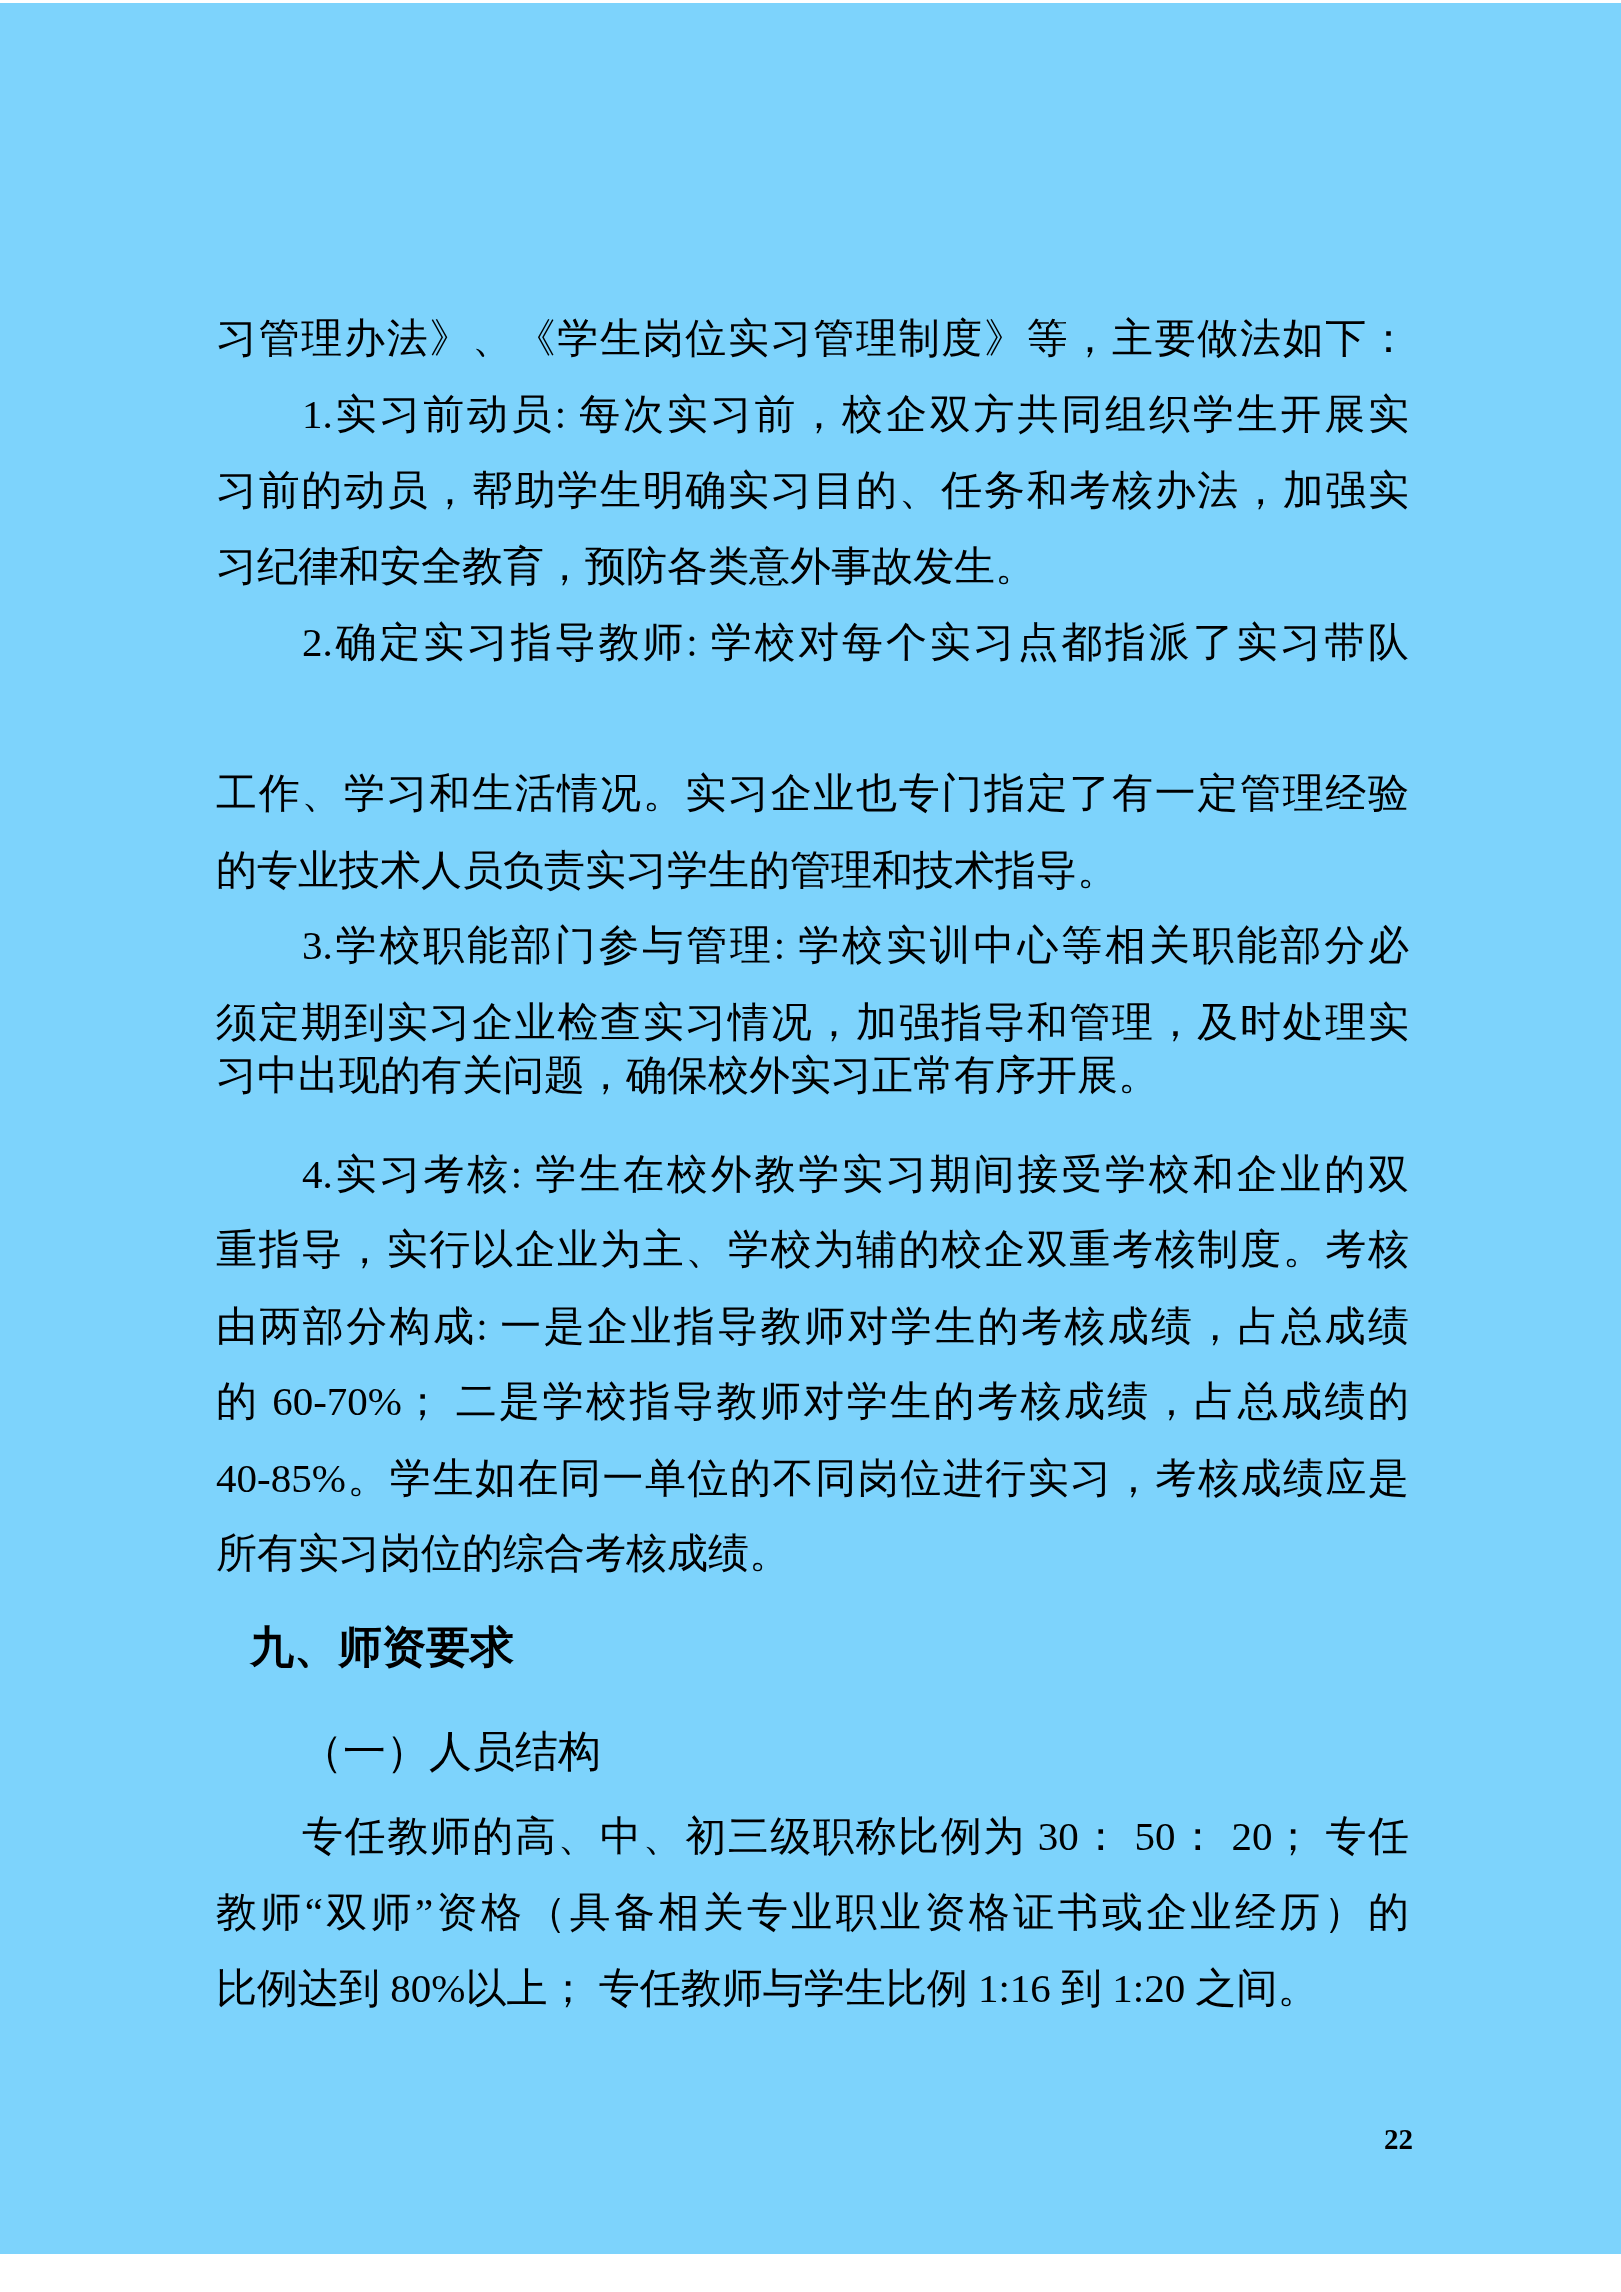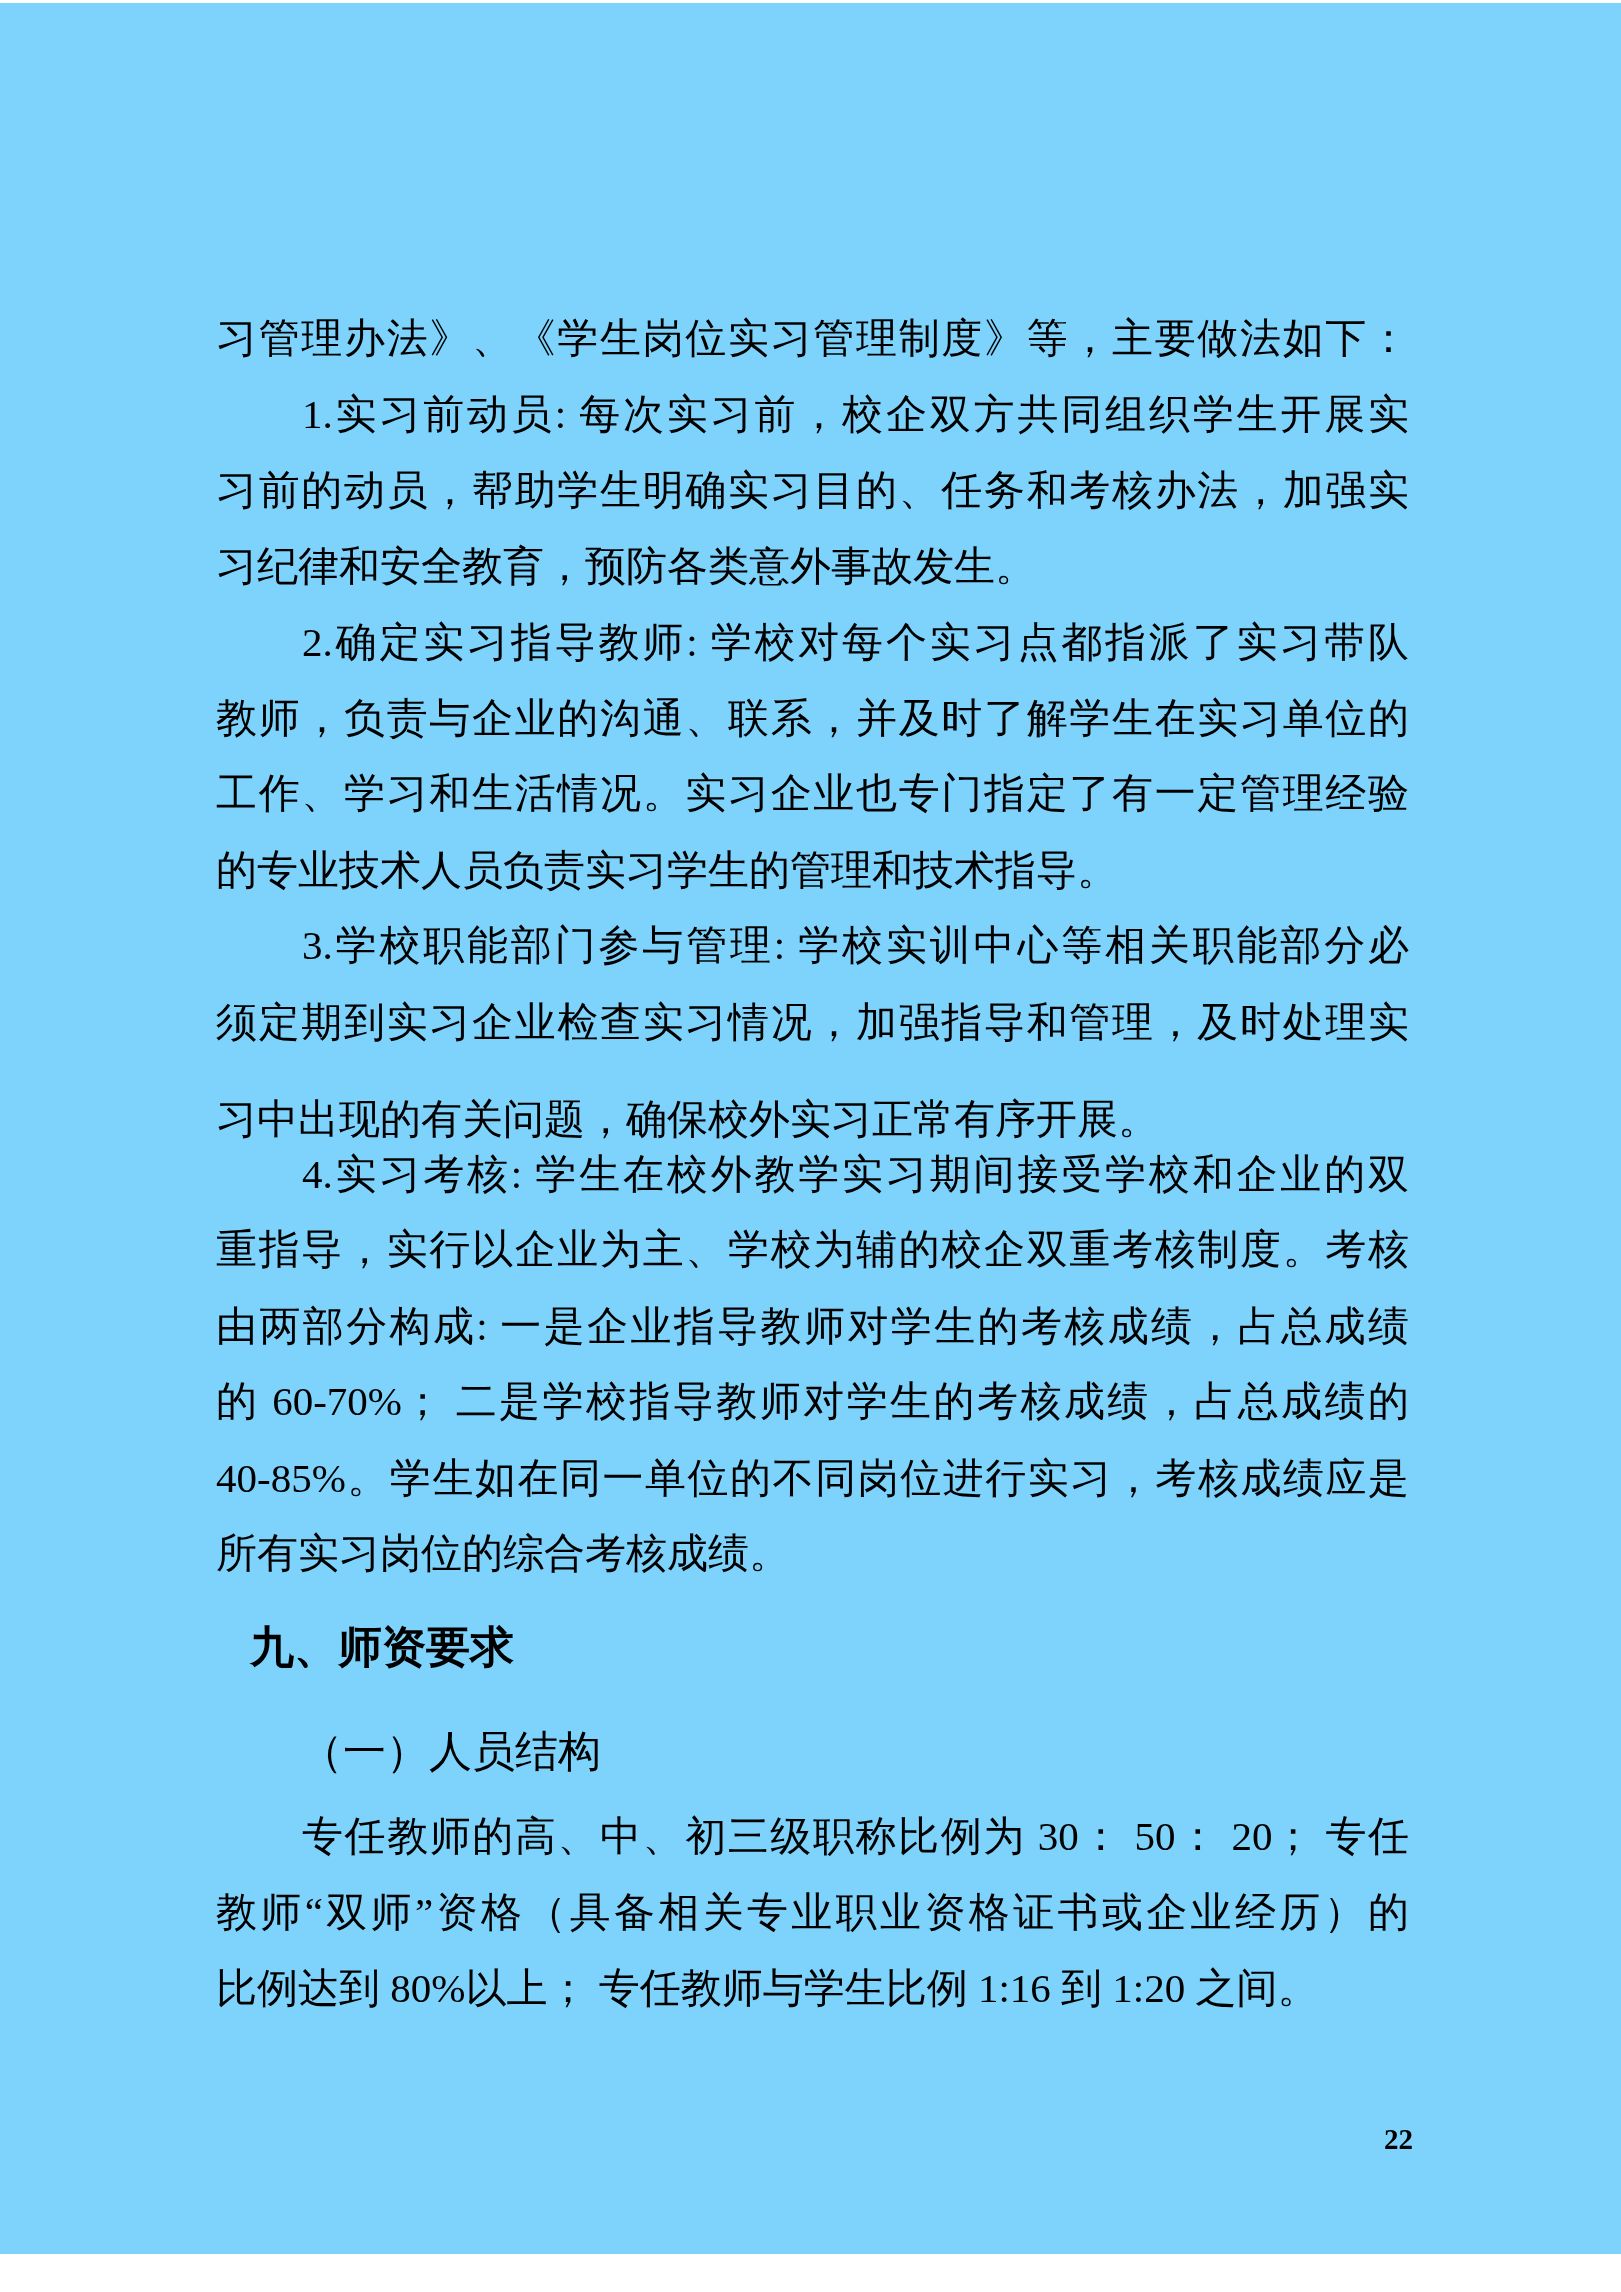--- a/index.html
+++ b/index.html
@@ -63,26 +63,25 @@
 </head>
 <body>
 
 <div class="page">
 
   <div class="tl j" style="top:310px">习管理办法》、《学生岗位实习管理制度》等，主要做法如下：</div>
   <div class="tl j ind" style="top:386px">1.实习前动员: 每次实习前，校企双方共同组织学生开展实</div>
   <div class="tl j" style="top:462px">习前的动员，帮助学生明确实习目的、任务和考核办法，加强实</div>
   <div class="tl" style="top:538px">习纪律和安全教育，预防各类意外事故发生。</div>
   <div class="tl j ind" style="top:614px">2.确定实习指导教师: 学校对每个实习点都指派了实习带队</div>
-  <div class="tl j" style="top:690px">教师，负责与企业的沟通、联系，并及时了解学生在实习单位的</div>
   <div class="tl j" style="top:765px">工作、学习和生活情况。实习企业也专门指定了有一定管理经验</div>
   <div class="tl" style="top:842px">的专业技术人员负责实习学生的管理和技术指导。</div>
   <div class="tl j ind" style="top:917px">3.学校职能部门参与管理: 学校实训中心等相关职能部分必</div>
   <div class="tl j" style="top:994px">须定期到实习企业检查实习情况，加强指导和管理，及时处理实</div>
-  <div class="tl" style="top:1091px">习中出现的有关问题，确保校外实习正常有序开展。</div>
+  <div class="tl" style="top:1047px">习中出现的有关问题，确保校外实习正常有序开展。</div>
   <div class="tl j ind" style="top:1146px">4.实习考核: 学生在校外教学实习期间接受学校和企业的双</div>
   <div class="tl j" style="top:1221px">重指导，实行以企业为主、学校为辅的校企双重考核制度。考核</div>
   <div class="tl j" style="top:1298px">由两部分构成: 一是企业指导教师对学生的考核成绩，占总成绩</div>
   <div class="tl j" style="top:1373px">的 60-70%； 二是学校指导教师对学生的考核成绩，占总成绩的</div>
   <div class="tl j" style="top:1450px">40-85%。学生如在同一单位的不同岗位进行实习，考核成绩应是</div>
   <div class="tl" style="top:1525px">所有实习岗位的综合考核成绩。</div>
 
   <div class="heading">九、师资要求</div>
 
   <div class="subheading">（一）人员结构</div>

